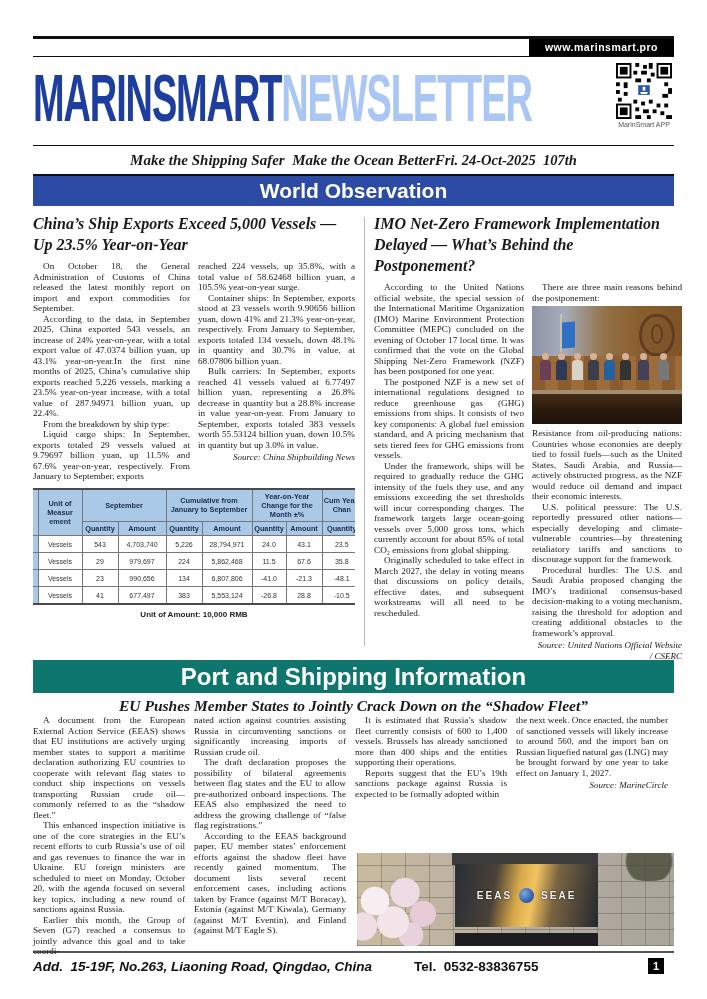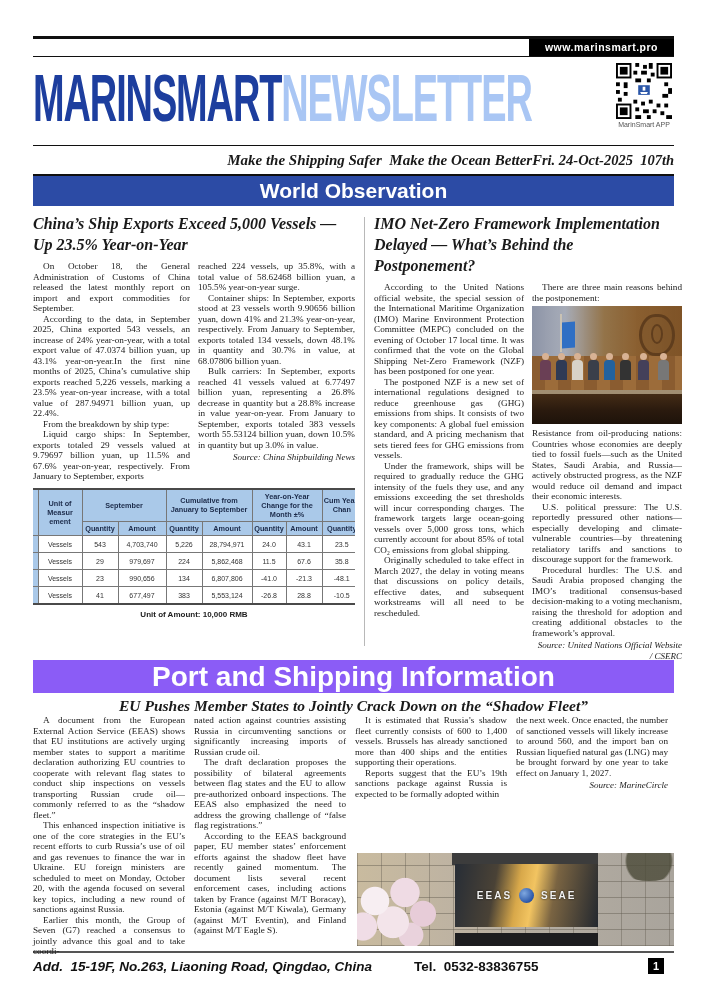--- a/index.html
+++ b/index.html
@@ -17,30 +17,30 @@
   .brand{position:absolute;left:0;top:10px;white-space:nowrap;line-height:.95;
          font-family:"Liberation Sans",sans-serif;font-weight:700;font-size:69px;letter-spacing:-2px;
          transform:scale(0.55,0.97);transform-origin:left top;}
   .brand .t1{color:#1d3e9e;}
   .brand .t2{color:#a9c6f4;}
   .qr-block{position:absolute;right:0;top:6px;width:60px;text-align:center;}
   .qr-block svg{display:block;margin:0 auto;background:#fff;}
   .qr-cap{font:7px "Liberation Sans",sans-serif;color:#555;margin-top:2px;}
 
   .rule-b{border-top:1px solid #101010;}
-  .tag-row{height:28px;display:flex;justify-content:flex-end;align-items:center;}
+  .tag-row{height:28px;display:flex;justify-content:center;align-items:center;}
   .tagline{font:bold italic 15px "Liberation Serif",serif;white-space:pre-wrap;}
   .issue{font:bold italic 14.5px "Liberation Serif",serif;white-space:pre-wrap;}
   .rule-c{border-top:2.5px solid #101010;}
 
   
   .banner{display:flex;align-items:center;justify-content:center;color:#fff;
           font-family:"Liberation Sans",sans-serif;font-weight:700;}
   .banner1{height:30px;background:#2c4ba5;font-size:21px;}
-  .banner2{margin-top:8px;height:33px;background:#8b5cf6;font-size:28px;}
+  .banner2{margin-top:8px;height:33px;background:#0f766e;font-size:24px;}
 
   
   .world{height:446px;display:flex;gap:5px;padding-top:7px;box-sizing:border-box;}
   .w-left{width:322px;flex:none;}
   .vdivider{width:1px;background:#b8b8b8;margin:4px 4px 6px 4px;flex:none;}
   .w-right{flex:1;min-width:0;}
   .art-title{font:bold italic 16px/1.32 "Liberation Serif",serif;margin:0 0 6px 0;}
   .cols{display:flex;gap:8px;}
   .col{width:157px;flex:none;font-size:9.2px;line-height:10.5px;text-align:justify;}
   .w-right .col{width:150px;}

